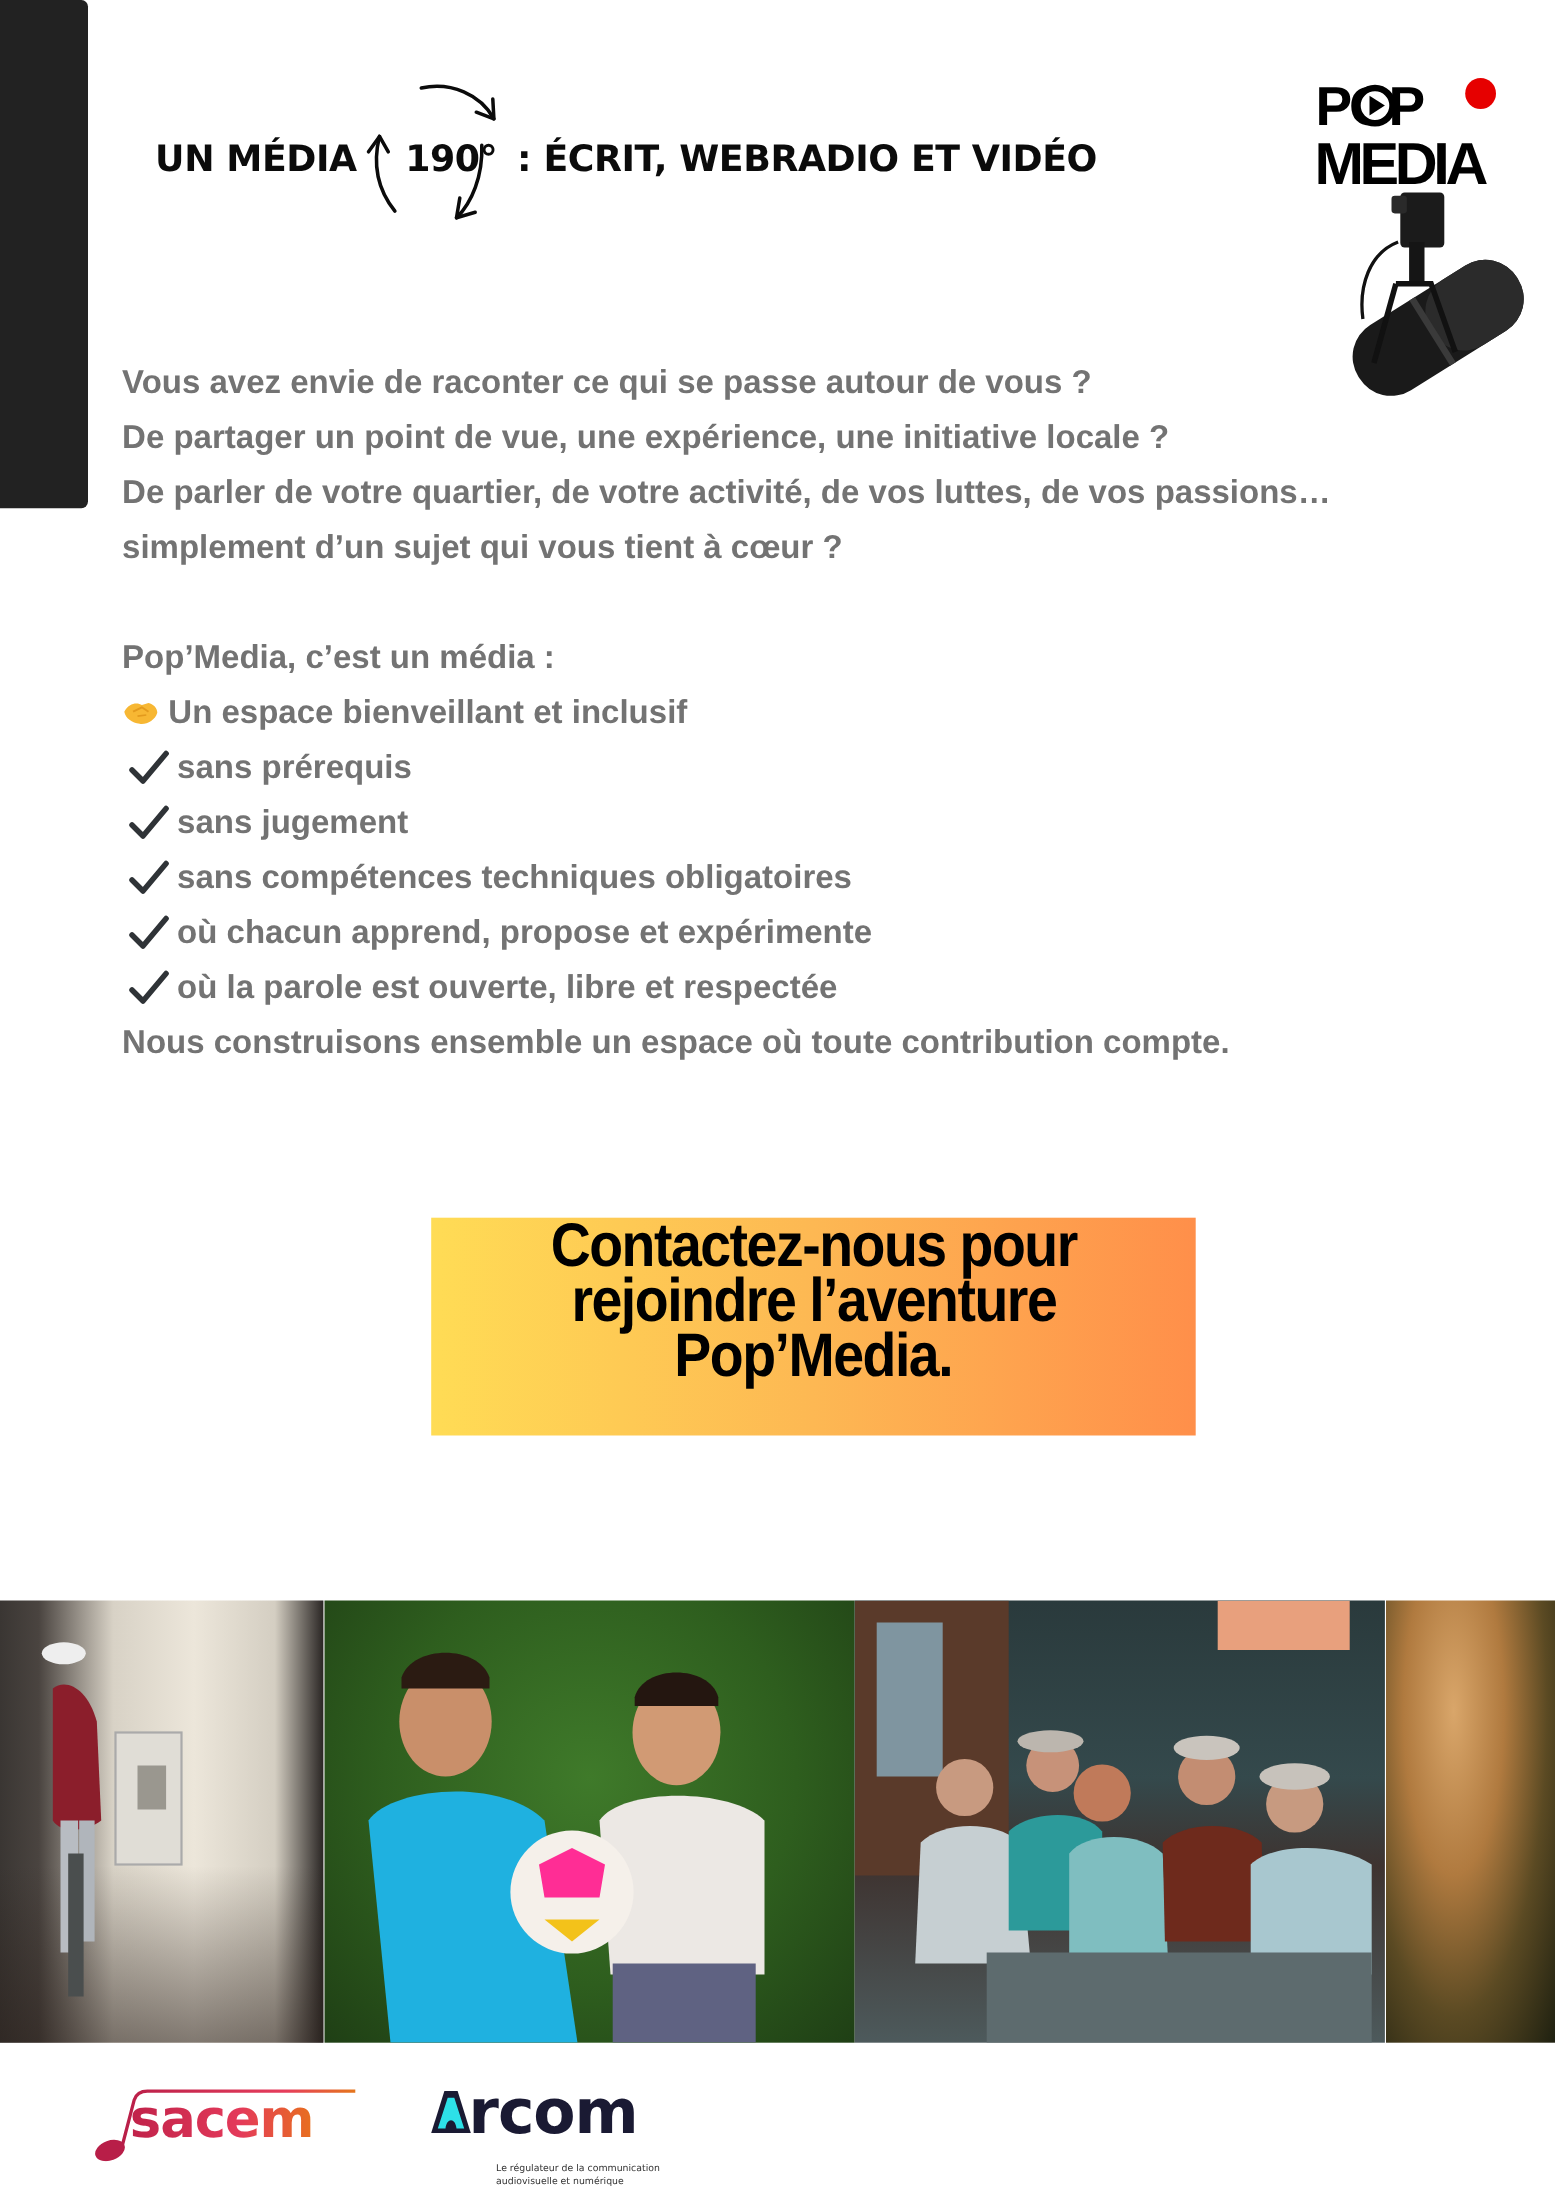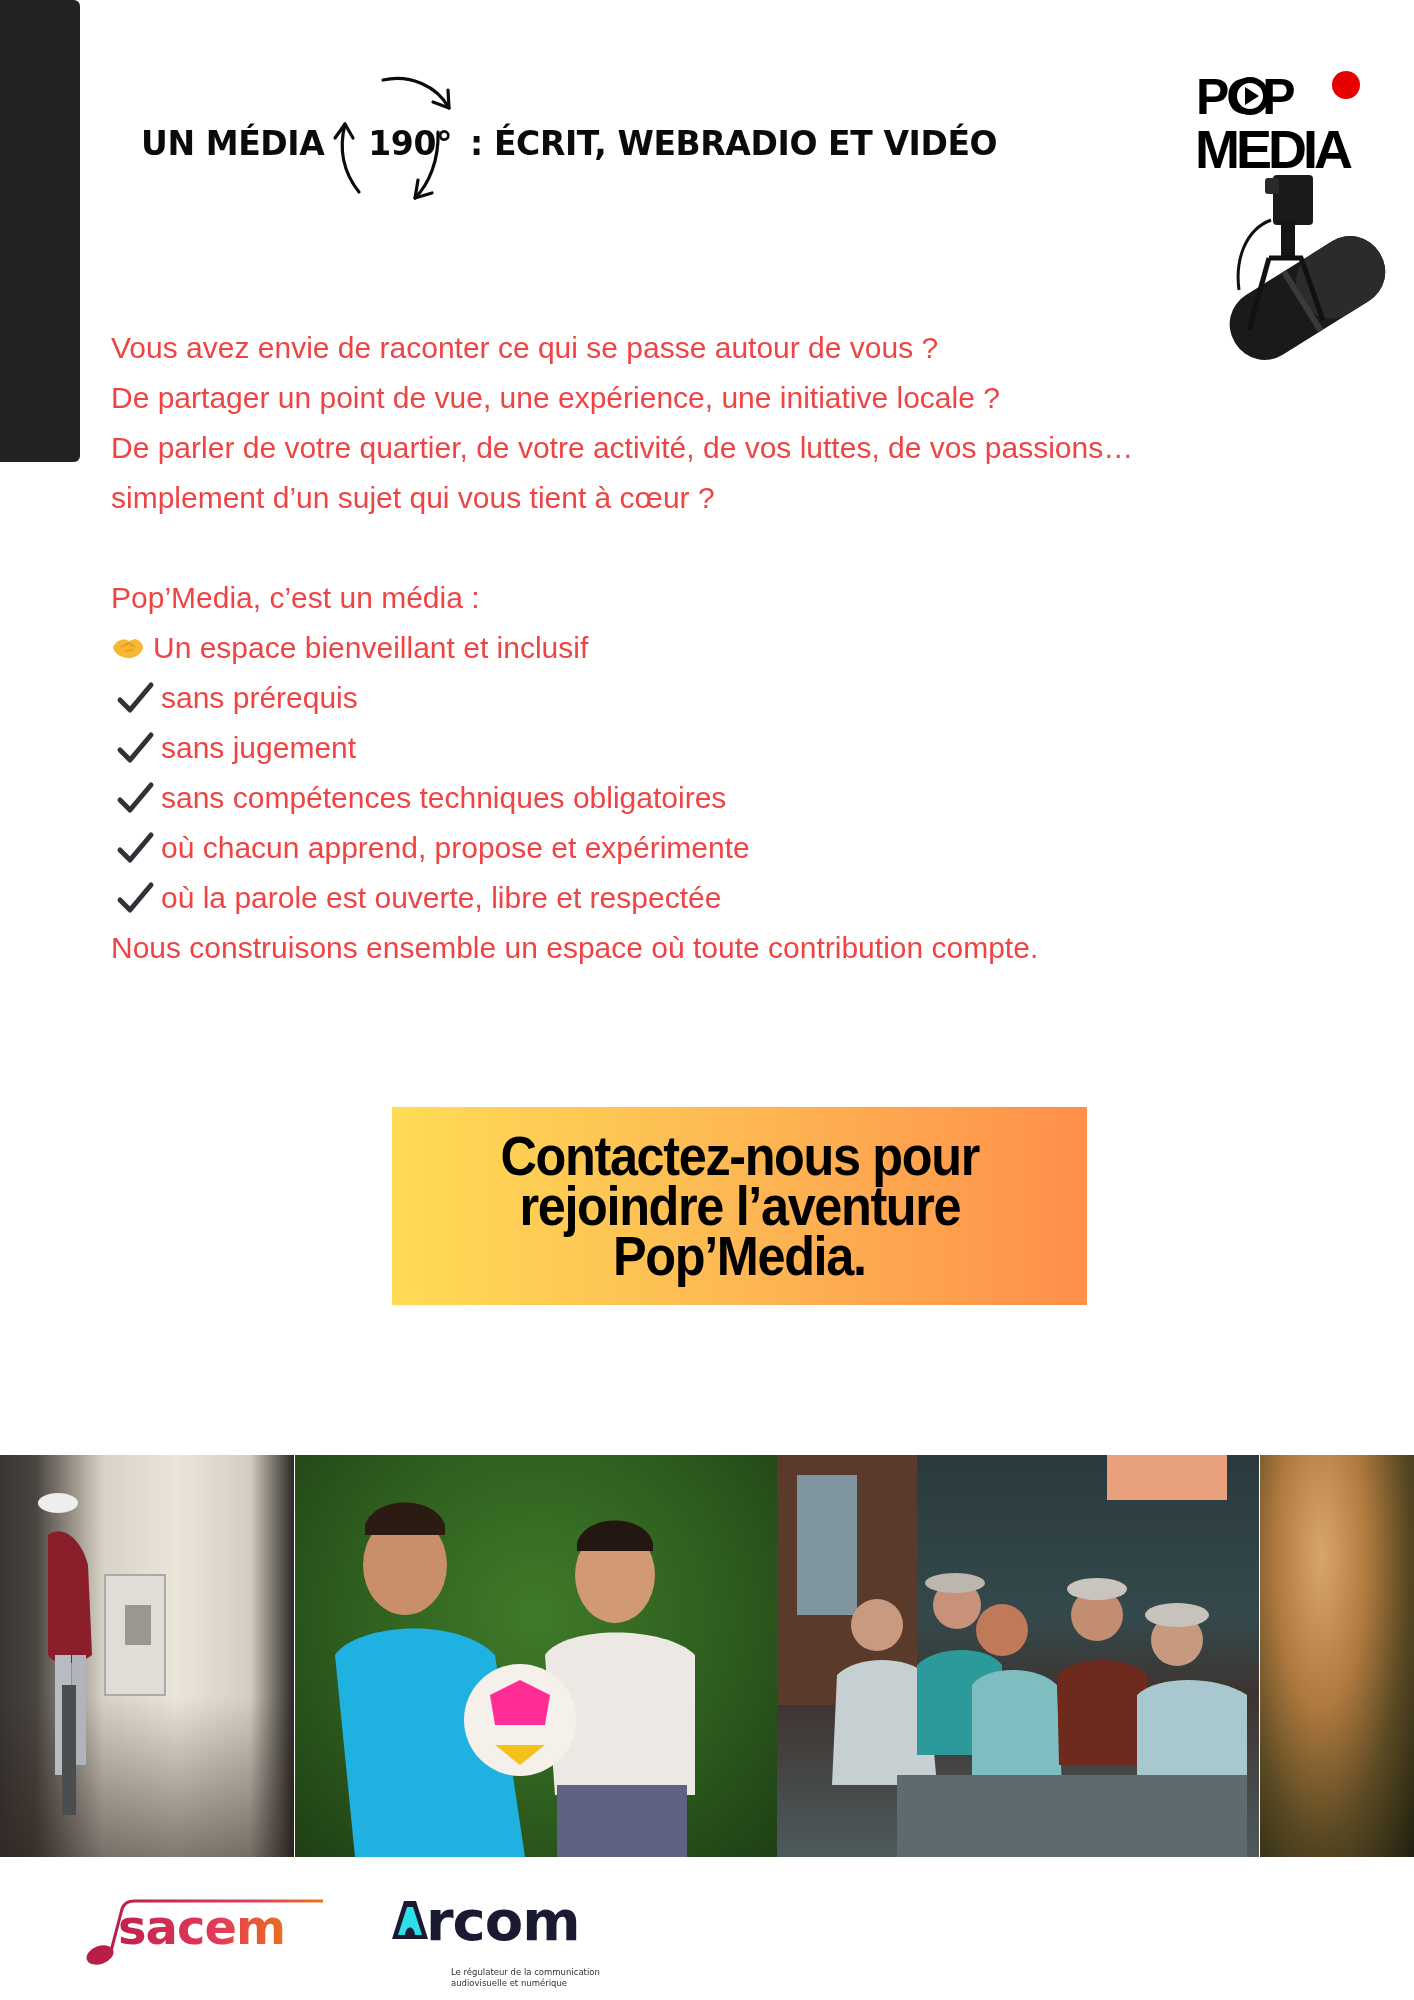--- a/index.html
+++ b/index.html
@@ -30,33 +30,33 @@
     color: #000; letter-spacing: -3px; line-height: 1;
   }
   .logo-pop { left: 6px; top: 6px; font-size: 50px; }
   .logo-media { left: 5px; top: 56px; font-size: 54px; letter-spacing: -4px; }
   .logo-dot { position: absolute; left: 142px; top: 5px; width: 28px; height: 28px; border-radius: 50%; background: #e60000; }
   .mic { position: absolute; left: 1205px; top: 170px; width: 200px; height: 250px; }
 
   
   .text-block {
     position: absolute; left: 111px; width: 1200px;
-    font-family: "Liberation Sans", sans-serif; font-size: 30px; line-height: 50px; color: #ef4444;
+    font-family: "Liberation Sans", sans-serif; font-size: 30px; line-height: 50px; color: #737373; font-weight: bold;
   }
   .text-block .line { height: 50px; white-space: nowrap; display: flex; align-items: center; }
   .block-1 { top: 323px; }
   .block-2 { top: 573px; }
   .emoji { display: inline-block; width: 34px; height: 30px; margin-right: 8px; position: relative; }
   .check { display: inline-block; width: 40px; height: 34px; margin-left: 4px; margin-right: 6px; position: relative; }
 
   
   .cta {
     position: absolute; left: 392px; top: 1107px; width: 695px; height: 198px;
     background: linear-gradient(90deg, #ffdc55 0%, #fdb853 50%, #ff8f4a 100%);
-    display: flex; flex-direction: column; align-items: center; justify-content: center;
+    display: flex; flex-direction: column; align-items: center; justify-content: flex-start;
     font-family: "Liberation Sans", sans-serif; font-weight: bold; color: #000;
     font-size: 56px; line-height: 50px; text-align: center; letter-spacing: -1.5px;
     cursor: pointer;
   }
   .cta span { display: block; transform: scaleX(0.9); }
 
   
   .photo { position: absolute; top: 1455px; height: 402px; overflow: hidden; }
   .photo-1 { left: 0; width: 294px;
     background:

